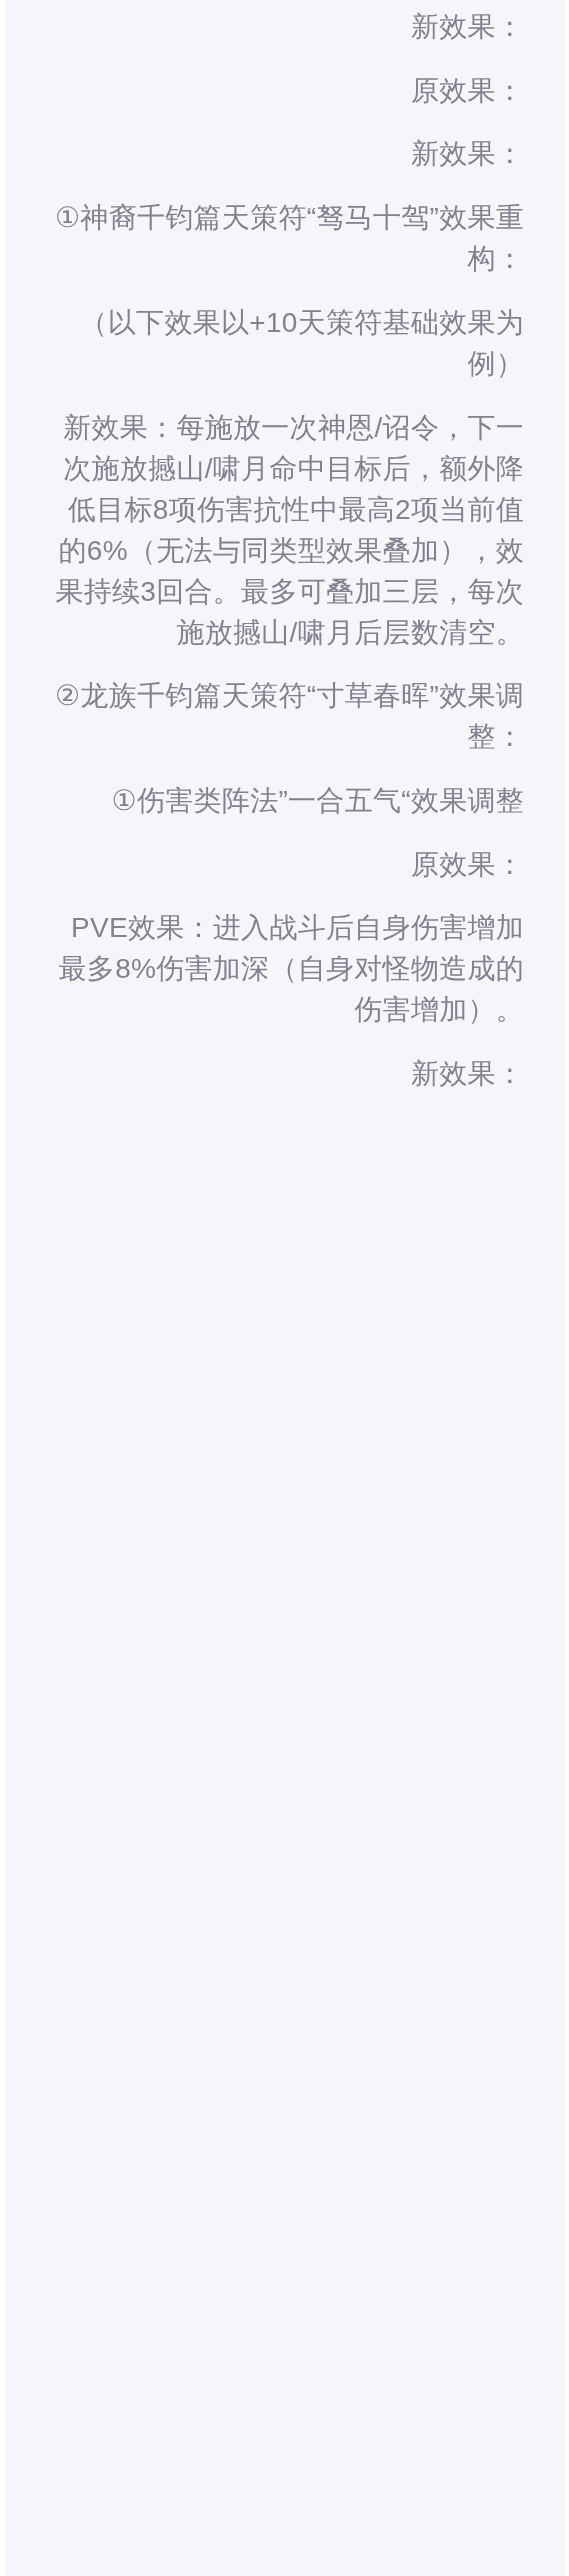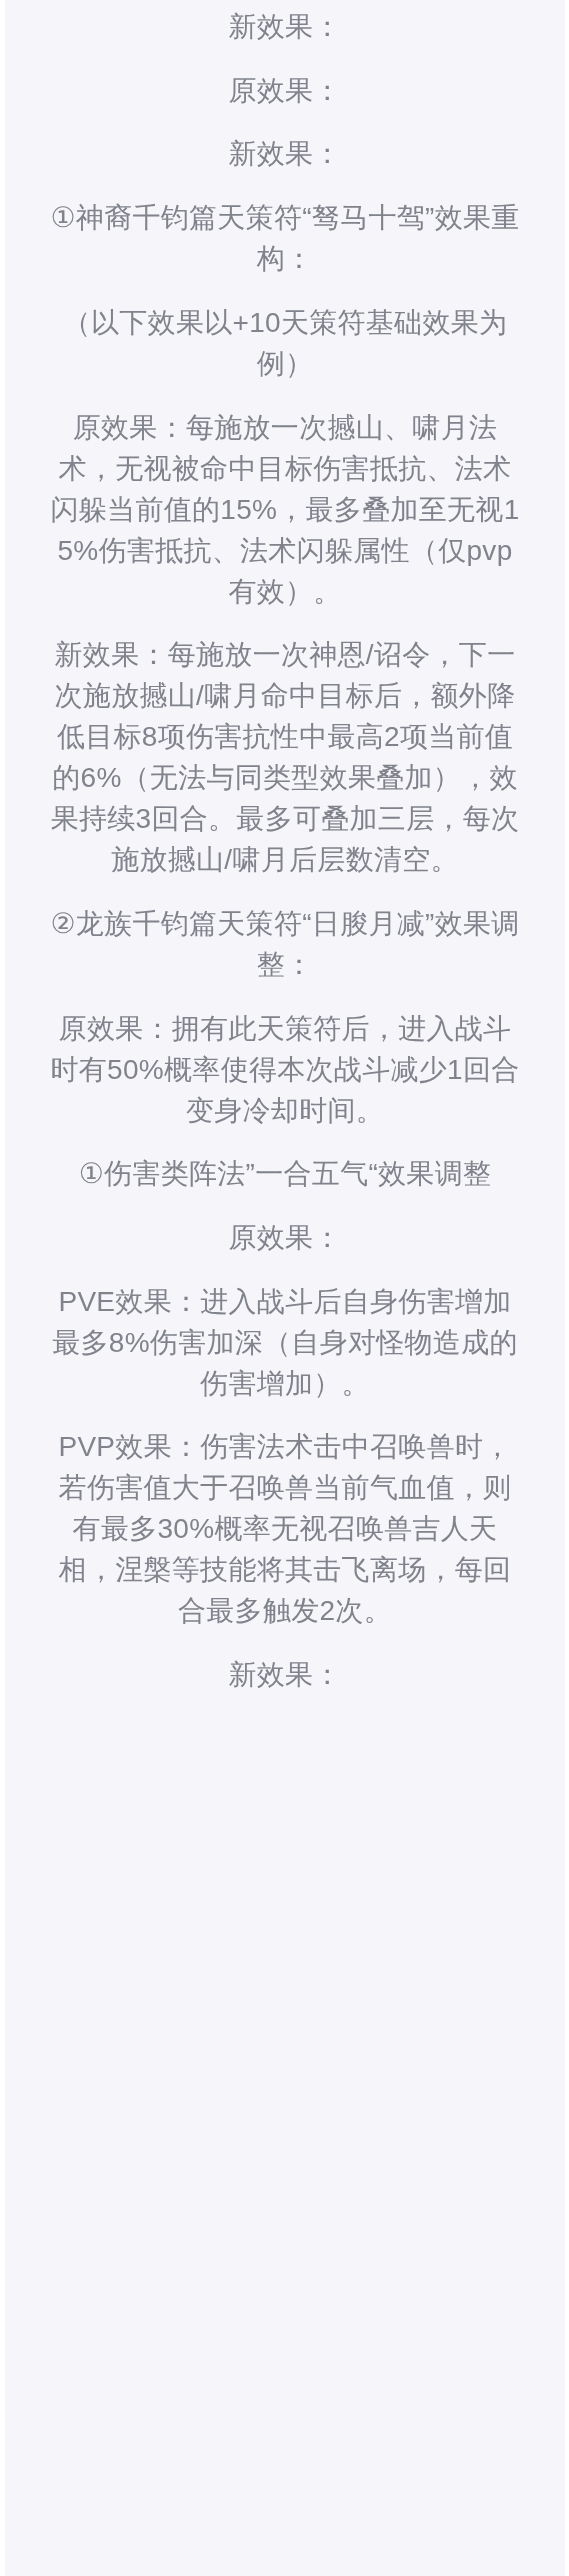--- a/index.html
+++ b/index.html
@@ -24,39 +24,36 @@
     box-sizing:border-box;
   }
   .para{
     margin:0 0 22.7px 0;
     font-size:28px;
     line-height:41px;
     color:var(--text-color);
     letter-spacing:0.3px;
     word-break:break-all;
     overflow-wrap:anywhere;
-    text-align:center;
+    text-align:right;
     font-weight:400;
   }
   .para:last-child{
     margin-bottom:0;
   }
 </style>
 </head>
 <body>
 
 <div class="article">
   <p class="para">新效果：</p>
   <p class="para">原效果：</p>
   <p class="para">新效果：</p>
   <p class="para">①神裔千钧篇天策符“驽马十驾”效果重构：</p>
   <p class="para">（以下效果以+10天策符基础效果为例）</p>
-  <p class="para">原效果：每施放一次撼山、啸月法术，无视被命中目标伤害抵抗、法术闪躲当前值的15%，最多叠加至无视15%伤害抵抗、法术闪躲属性（仅pvp有效）。</p>
   <p class="para">新效果：每施放一次神恩/诏令，下一次施放撼山/啸月命中目标后，额外降低目标8项伤害抗性中最高2项当前值的6%（无法与同类型效果叠加），效果持续3回合。最多可叠加三层，每次施放撼山/啸月后层数清空。</p>
-  <p class="para">②龙族千钧篇天策符“日朘月减”效果调整：</p>
-  <p class="para">原效果：拥有此天策符后，进入战斗时有50%概率使得本次战斗减少1回合变身冷却时间。</p>
+  <p class="para">②龙族千钧篇天策符“寸草春晖”效果调整：</p>
   <p class="para">①伤害类阵法”一合五气“效果调整</p>
   <p class="para">原效果：</p>
   <p class="para">PVE效果：进入战斗后自身伤害增加最多8%伤害加深（自身对怪物造成的伤害增加）。</p>
-  <p class="para">PVP效果：伤害法术击中召唤兽时，若伤害值大于召唤兽当前气血值，则有最多30%概率无视召唤兽吉人天相，涅槃等技能将其击飞离场，每回合最多触发2次。</p>
   <p class="para">新效果：</p>
 </div>
 
 
 </body></html>

